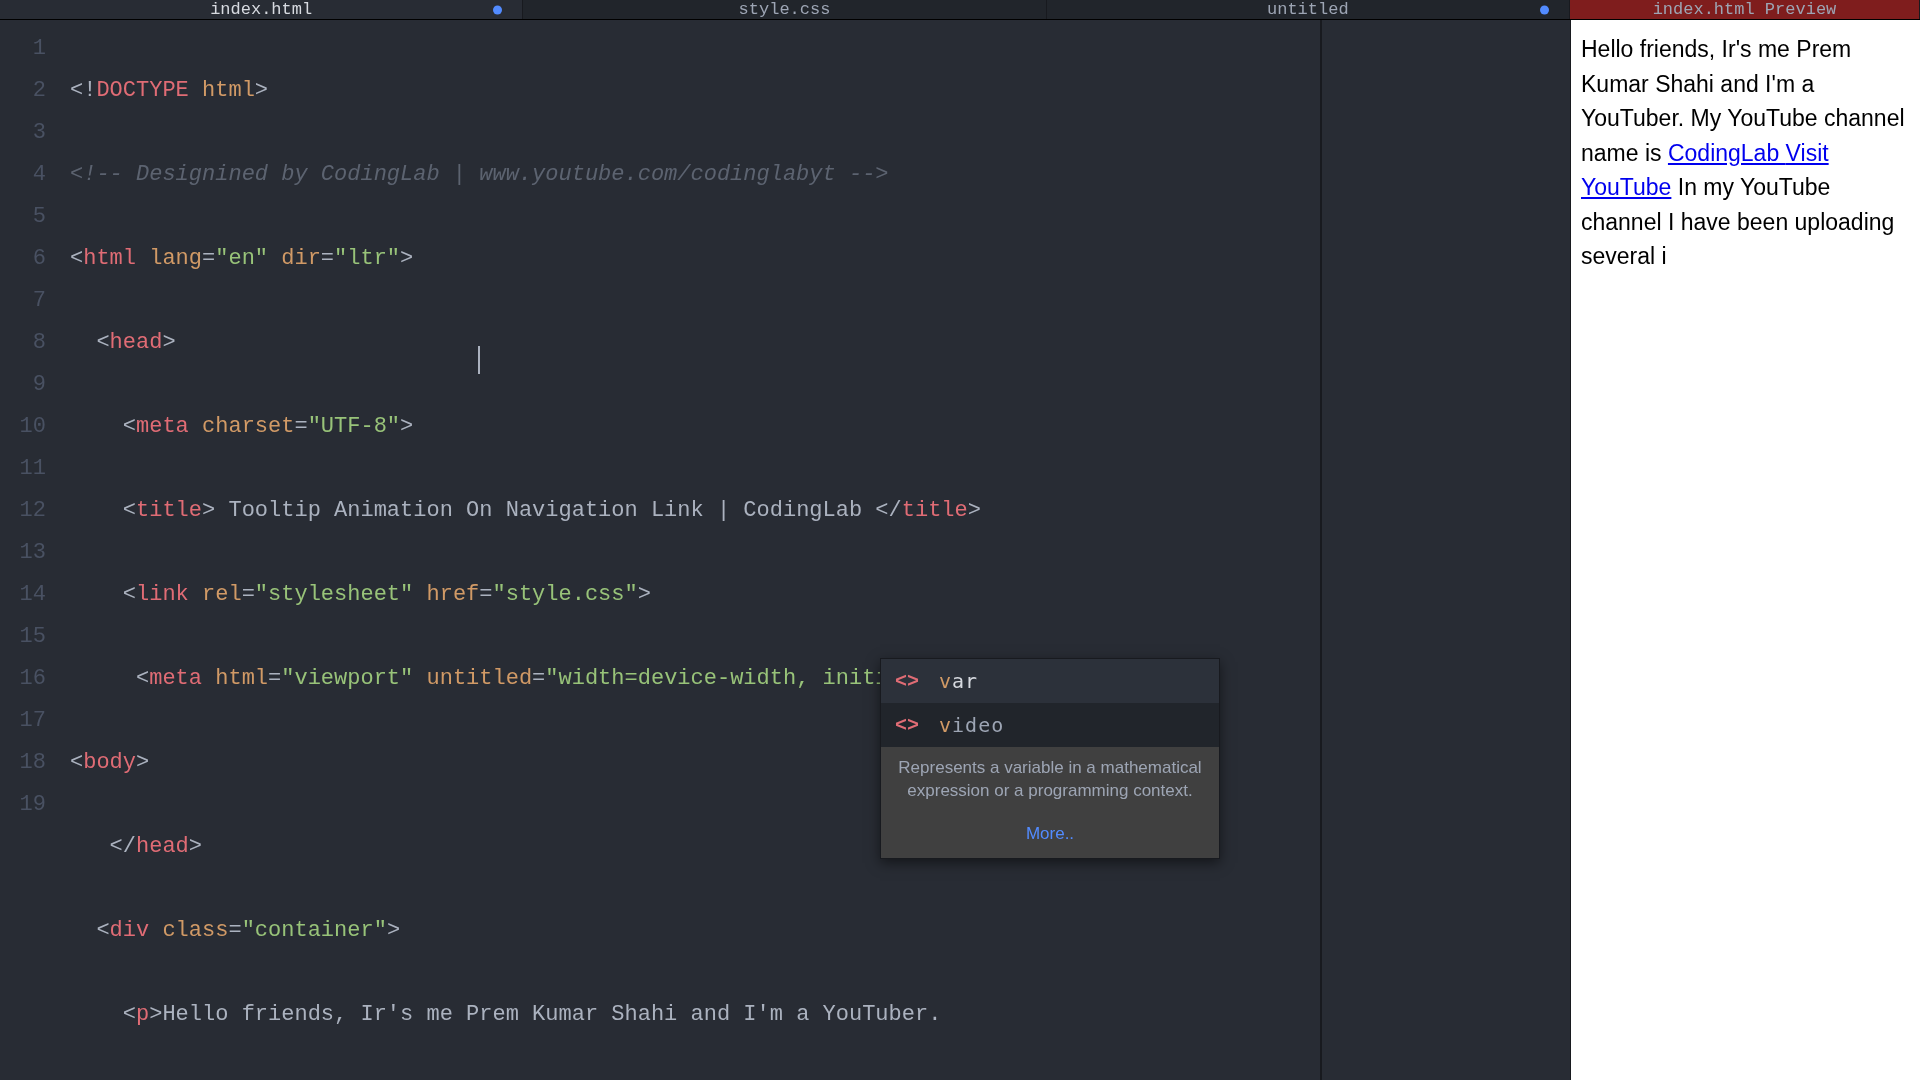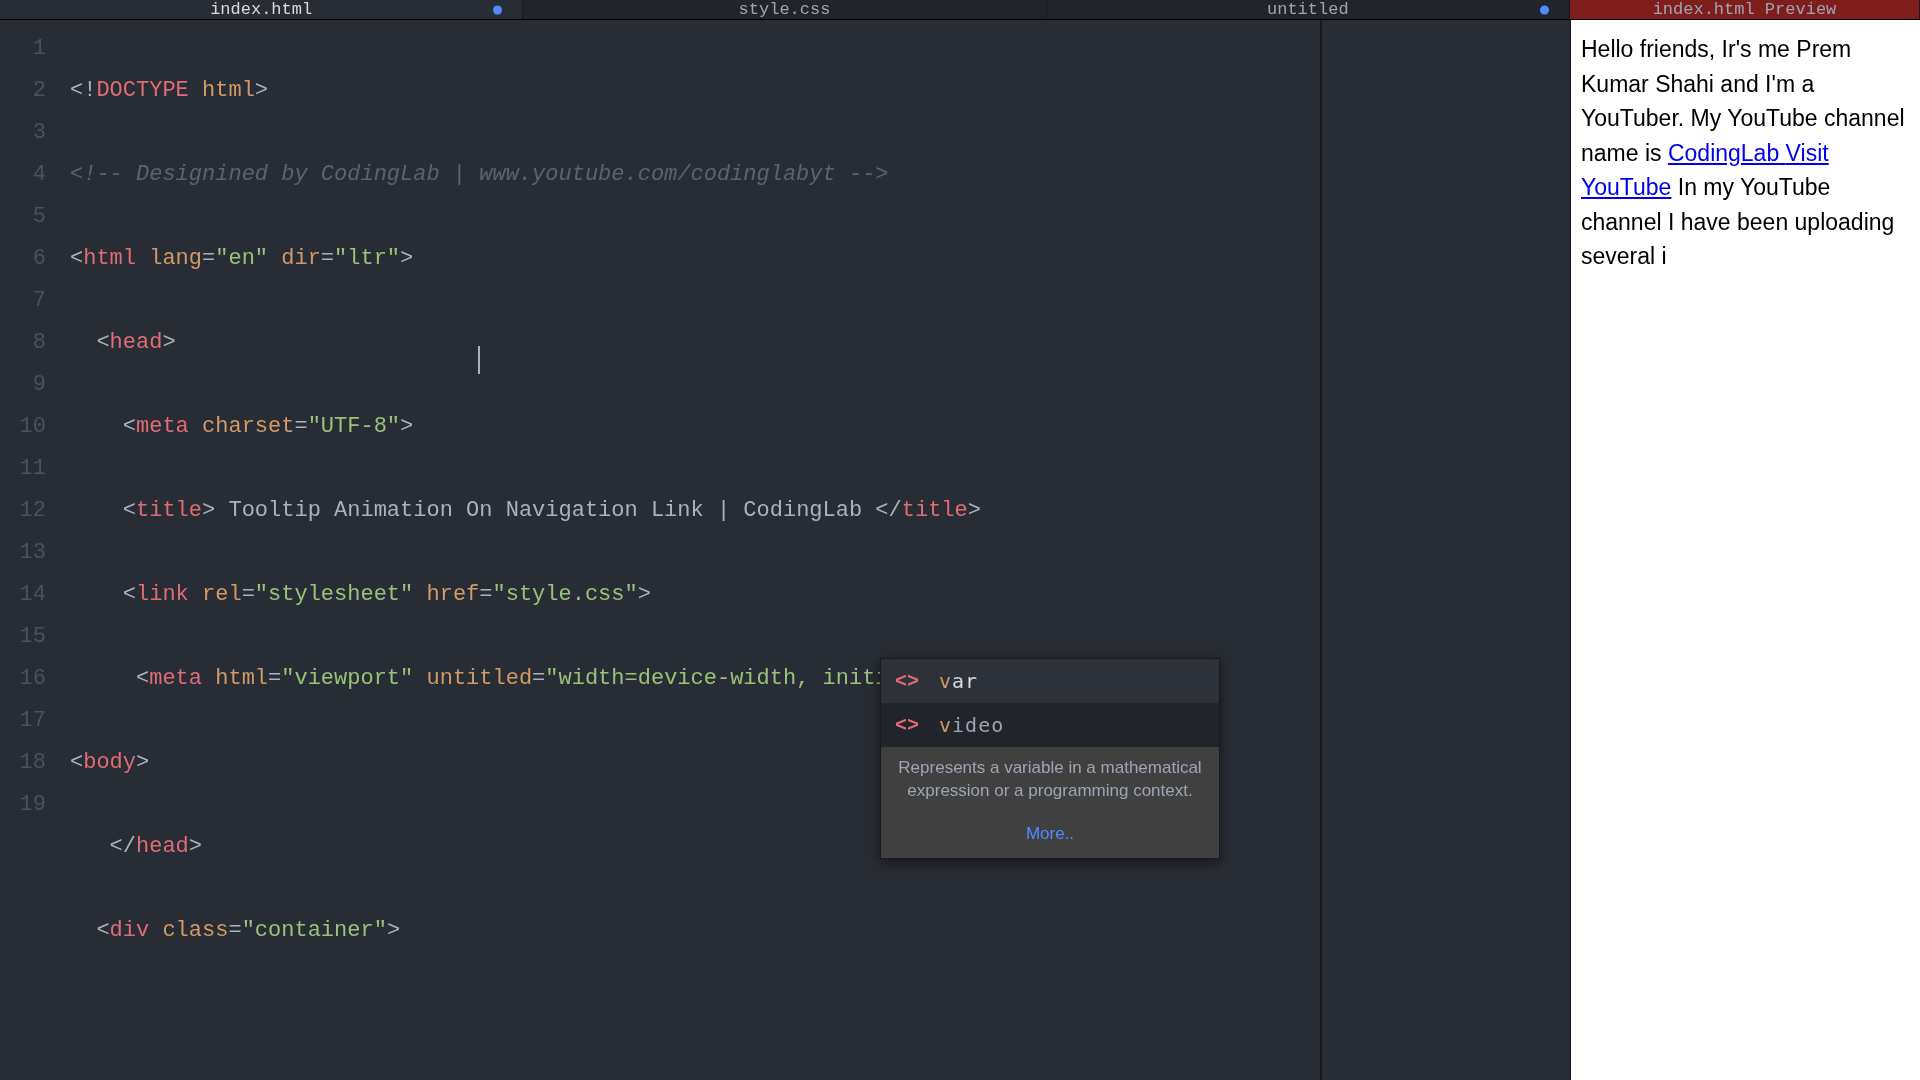--- a/index.html
+++ b/index.html
@@ -187,20 +187,21 @@
 <div class="line"><span class="c">&lt;!-- Designined by CodingLab | www.youtube.com/codinglabyt --&gt;</span></div>
 <div class="line"><span class="p">&lt;</span><span class="t">html</span><span> </span><span class="a">lang</span><span class="p">=</span><span class="s">"en"</span> <span class="a">dir</span><span class="p">=</span><span class="s">"ltr"</span><span class="p">&gt;</span></div>
 <div class="line">  <span class="p">&lt;</span><span class="t">head</span><span class="p">&gt;</span></div>
 <div class="line">    <span class="p">&lt;</span><span class="t">meta</span><span> </span><span class="a">charset</span><span class="p">=</span><span class="s">"UTF-8"</span><span class="p">&gt;</span></div>
 <div class="line">    <span class="p">&lt;</span><span class="t">title</span><span class="p">&gt;</span><span class="txt"> Tooltip Animation On Navigation Link | CodingLab </span><span class="p">&lt;/</span><span class="t">title</span><span class="p">&gt;</span></div>
 <div class="line">    <span class="p">&lt;</span><span class="t">link</span><span> </span><span class="a">rel</span><span class="p">=</span><span class="s">"stylesheet"</span> <span class="a">href</span><span class="p">=</span><span class="s">"style.css"</span><span class="p">&gt;</span></div>
 <div class="line">     <span class="p">&lt;</span><span class="t">meta</span><span> </span><span class="a">html</span><span class="p">=</span><span class="s">"viewport"</span> <span class="a">untitled</span><span class="p">=</span><span class="s">"width=device-width, initial-scale=1.0"</span><span class="p">&gt;</span></div>
 <div class="line"><span class="p">&lt;</span><span class="t">body</span><span class="p">&gt;</span></div>
 <div class="line">   <span class="p">&lt;/</span><span class="t">head</span><span class="p">&gt;</span></div>
 <div class="line">  <span class="p">&lt;</span><span class="t">div</span><span> </span><span class="a">class</span><span class="p">=</span><span class="s">"container"</span><span class="p">&gt;</span></div>
+<div class="line">    <span class="p">&lt;</span><span class="t">p</span><span class="p">&gt;</span><span class="txt">Hello friends, Ir's me Prem Kumar Shahi and I'm a YouTuber.</span></div>
 <div class="line">    </div>
 
 
 
 
 
 
       <div class="caret-text"></div>
     </div>
 

